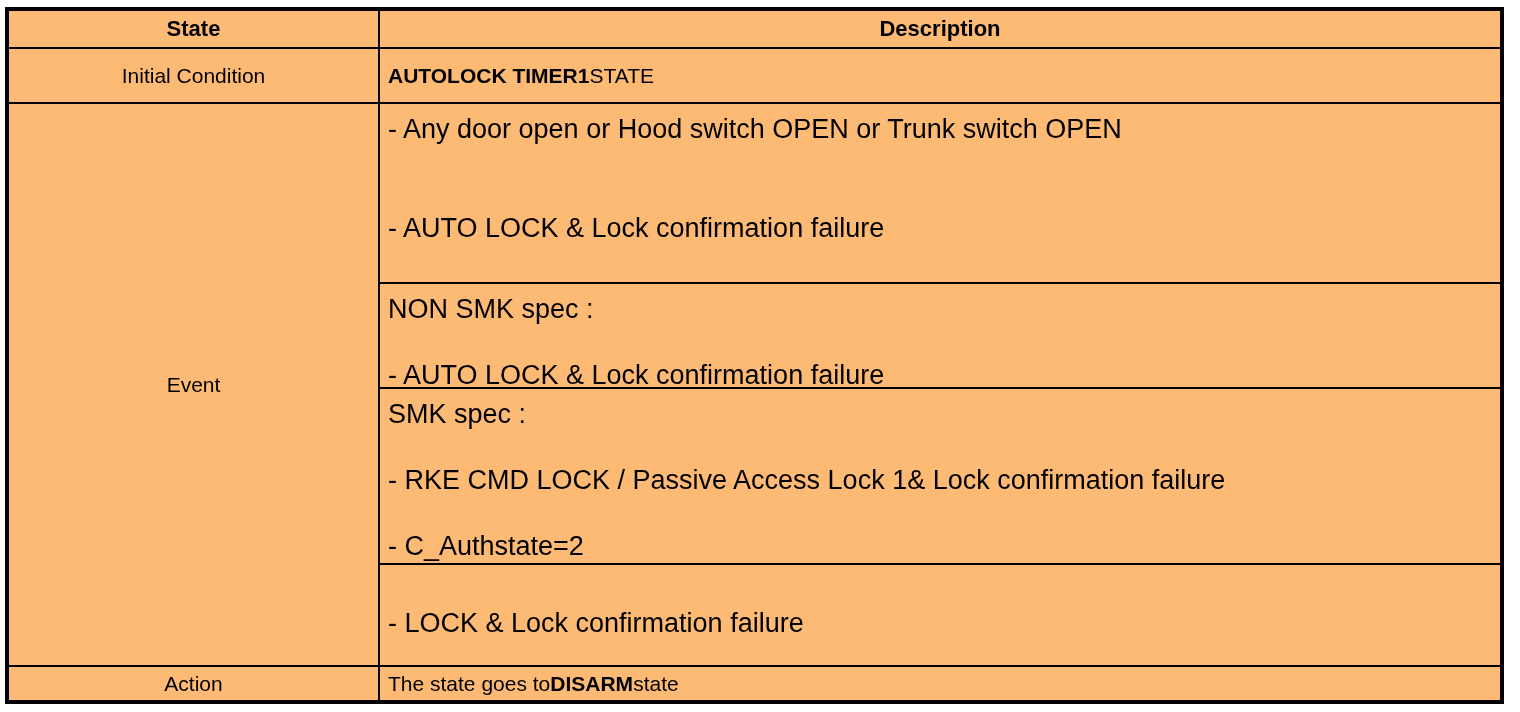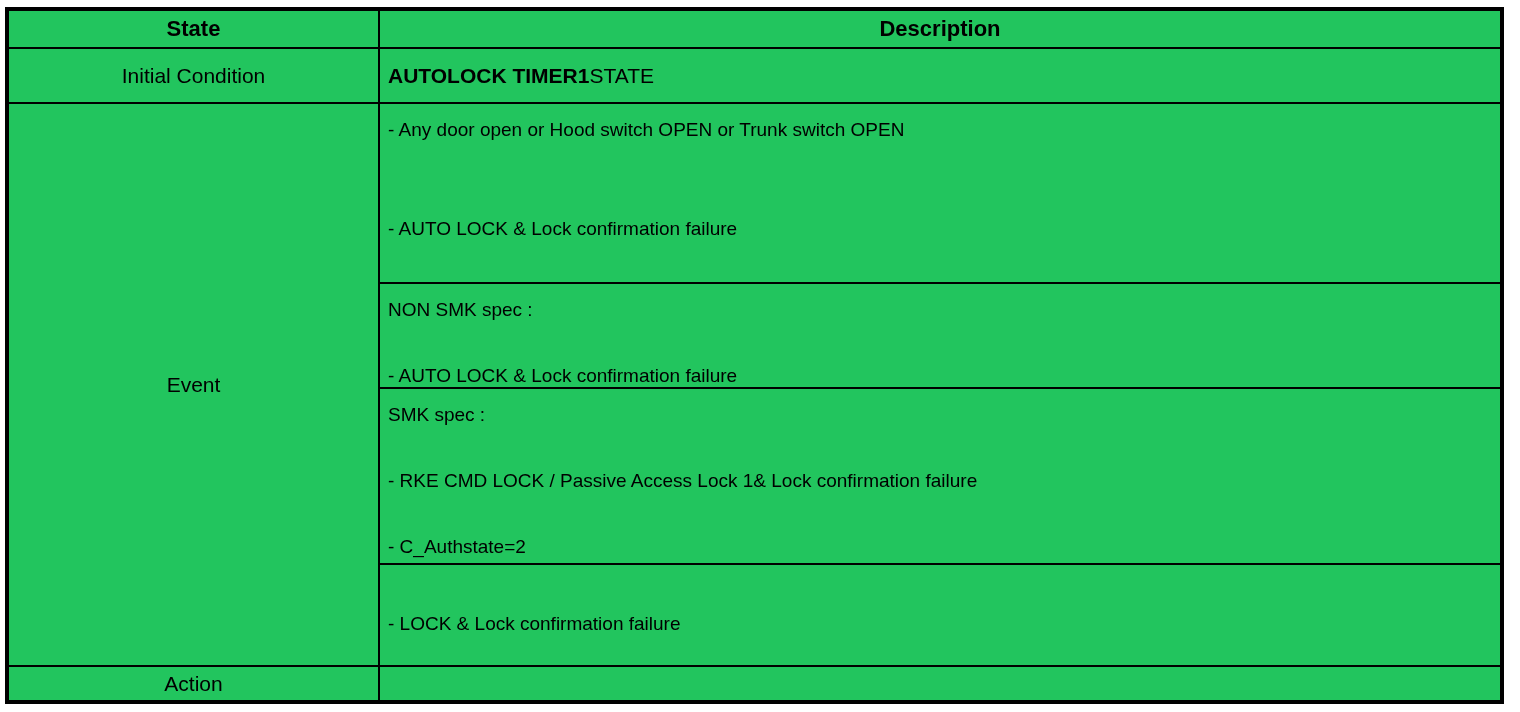--- a/index.html
+++ b/index.html
@@ -2,21 +2,21 @@
 <html><head>
 <meta charset="utf-8">
 <style>
   html,body{margin:0;padding:0;}
   body{
     width:1520px;height:712px;background:#ffffff;color:#000000;
     font-family:"Liberation Sans", sans-serif;position:relative;overflow:hidden;
   }
   .doc-table{
     position:absolute;left:5px;top:7px;width:1499px;height:697px;
-    box-sizing:border-box;border:4px solid #000;background:#22c55e;
+    box-sizing:border-box;border:4px solid #000;background:#fdba74;
     display:flex;flex-direction:column;
   }
   .row{display:flex;flex-direction:row;border-bottom:2px solid #000;box-sizing:border-box;flex-shrink:0;}
   .row:last-child{border-bottom:none;}
   .row-header{height:38px;}
   .row-initial{height:55px;}
   .row-event{height:563px;}
   .row-action{flex:1;}
   .col-state{width:371px;flex-shrink:0;border-right:2px solid #000;box-sizing:border-box;
     display:flex;align-items:center;justify-content:center;text-align:center;}
@@ -24,21 +24,21 @@
   .cell-valign{align-items:center;}
   .hdr{font-weight:bold;font-size:22px;}
   .label{font-size:21px;}
   .value{font-size:21px;padding-left:8px;text-align:right;}
   .subcells{flex-direction:column;}
   .subcell{box-sizing:border-box;border-bottom:2px solid #000;padding:9px 8px 0 8px;overflow:hidden;flex-shrink:0;}
   .subcell:last-child{border-bottom:none;flex:1;}
   .sc-0{height:180px;}
   .sc-1{height:105px;}
   .sc-2{height:176px;}
-  .line{height:33px;line-height:33px;font-size:19px;white-space:pre;}
+  .line{height:33px;line-height:33px;font-size:27px;white-space:pre;}
   .b{font-weight:bold;}
 </style>
 </head>
 <body>
 
 <div class="doc-table">
 
   <div class="row row-header">
     <div class="col-state hdr">State</div>
     <div class="col-desc cell-valign hdr" style="justify-content:center;">Description</div>
@@ -80,15 +80,20 @@
       <div class="subcell sc-3">
         <div class="line"></div>
         <div class="line">- LOCK &amp; Lock confirmation failure</div>
       </div>
 
     </div>
   </div>
 
   <div class="row row-action">
     <div class="col-state label">Action</div>
+    <div class="col-desc cell-valign value">
+        <span>The state goes to</span>
+        <span class="b">DISARM</span>
+        <span>state</span>
+      </div>
   </div>
 
 </div>
 
 </body></html>

